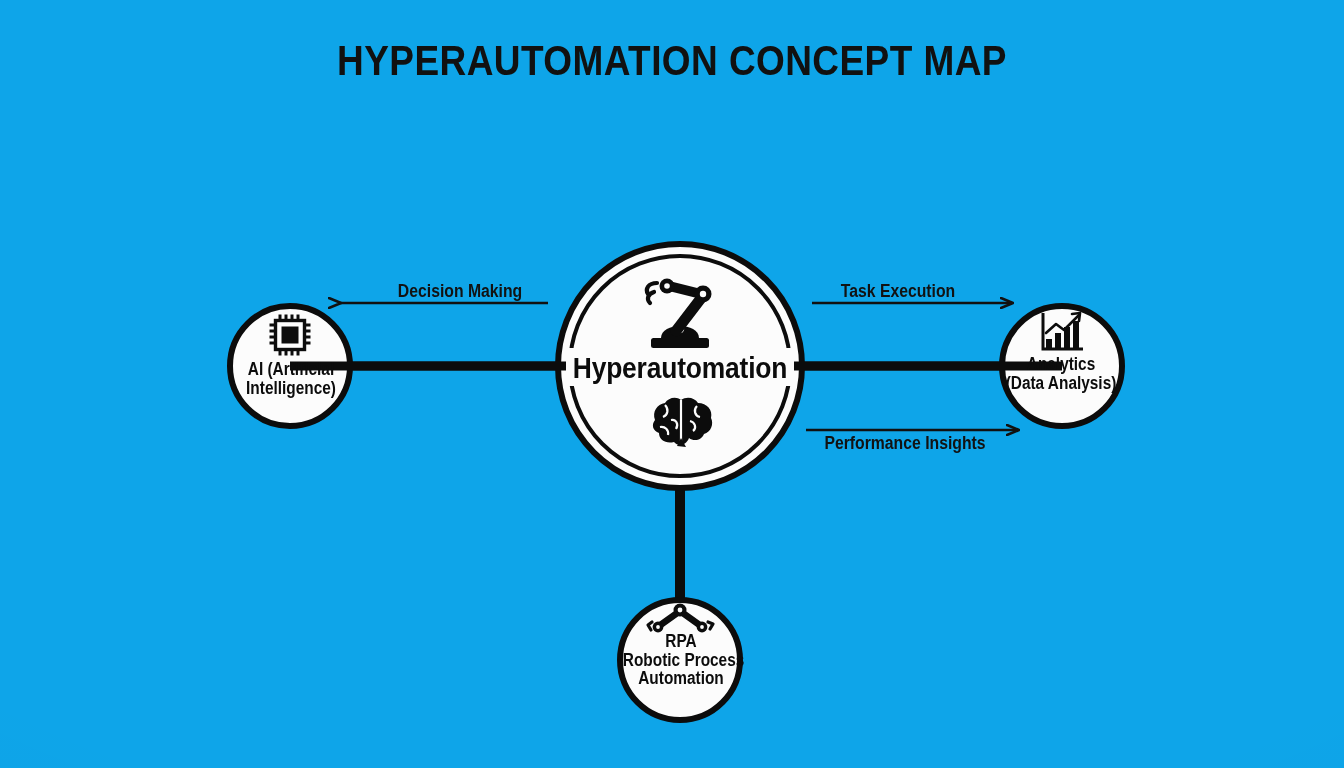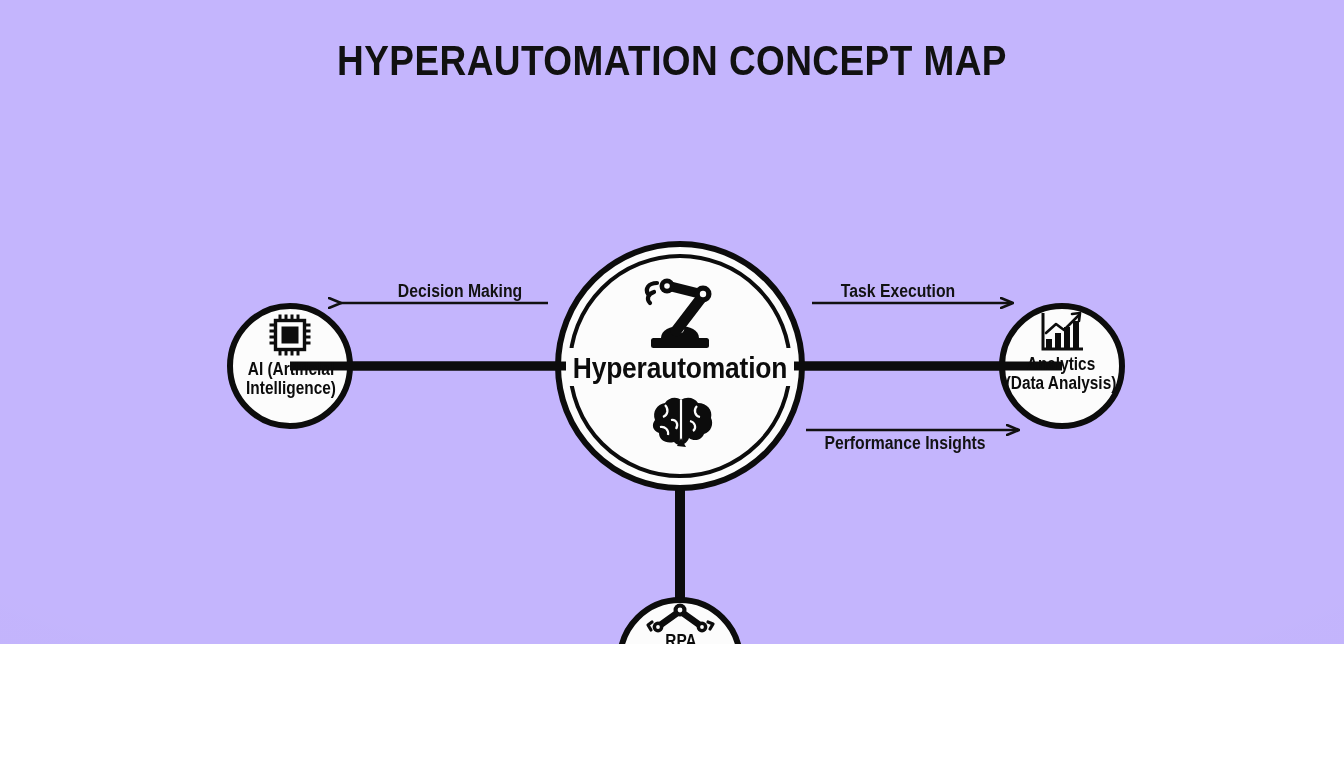--- a/index.html
+++ b/index.html
@@ -7,22 +7,22 @@
     margin: 0;
     padding: 0;
     background: #ffffff;
   }
   body {
     font-family: "Liberation Sans", sans-serif;
   }
   #canvas {
     position: relative;
     width: 1344px;
-    height: 644px;
-    background: #c4b5fd;
+    height: 768px;
+    background: #0ea5e9;
     overflow: hidden;
   }
   
   #canvas::before {
     content: "";
     position: absolute;
     inset: 0;
     pointer-events: none;
     background:
       radial-gradient(ellipse 120% 110% at 50% 45%, rgba(255,255,255,0) 55%, rgba(0,0,0,0.018) 100%);

